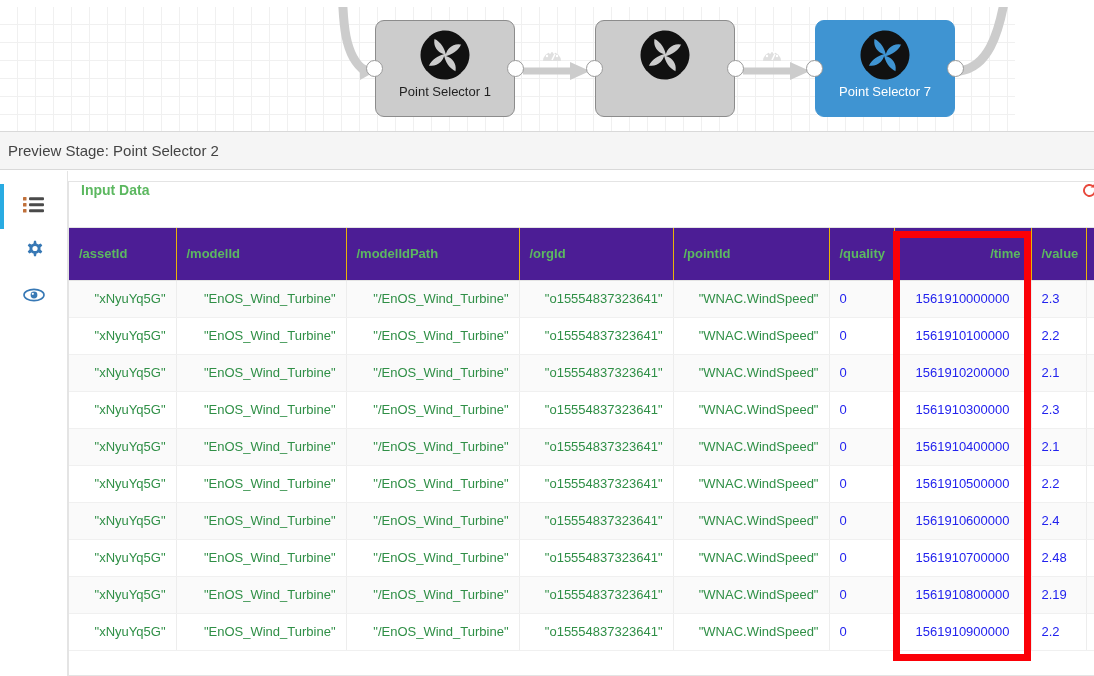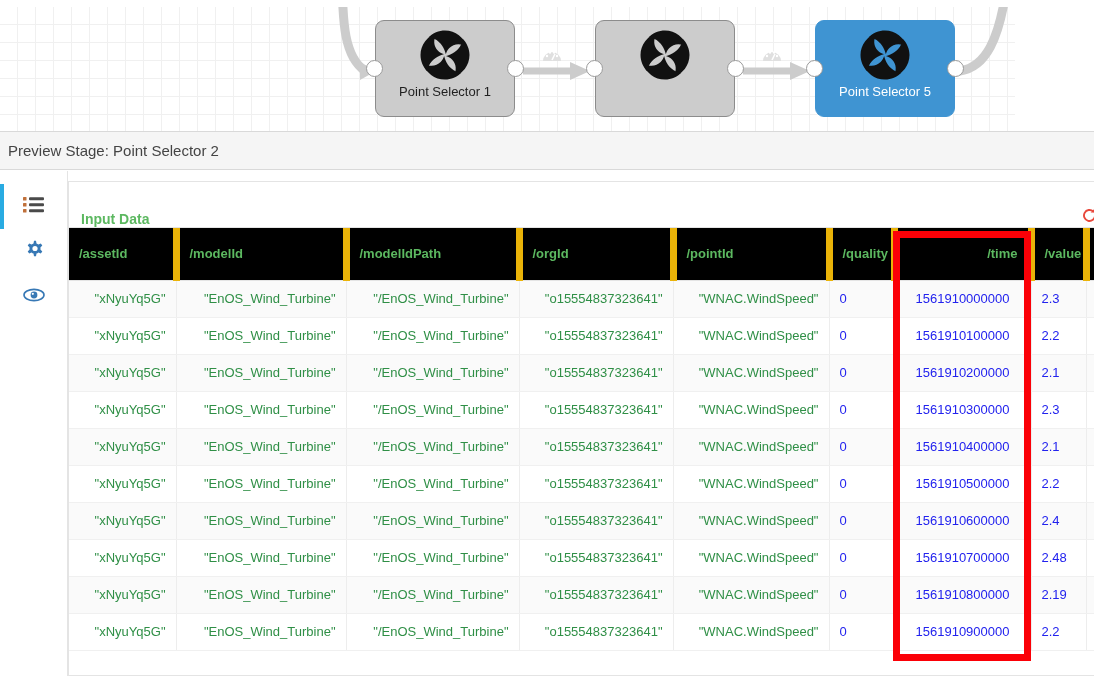--- a/index.html
+++ b/index.html
@@ -107,21 +107,21 @@
     margin: 10px 0 0 0;
     border: 1px solid #e4e4e4;
     border-right: none;
     overflow: hidden;
     position: relative;
   }
   #table-title-bar {
     height: 46px;
     border-bottom: 1px solid #e4e4e4;
     display: flex;
-    align-items: flex-end;
+    align-items: flex-start;
     justify-content: space-between;
     padding: 0 8px 0 12px;
     background: #ffffff;
   }
   #table-title {
     font-size: 14px;
     font-weight: bold;
     color: #5cb860;
   }
   #refresh-icon-holder {
@@ -138,23 +138,23 @@
     font-size: 13px;
   }
   table.data th {
     height: 52px;
     font-size: 13px;
     font-weight: bold;
     color: #5cb860;
     text-align: left;
     padding: 0 10px;
     vertical-align: middle;
-    border-right: 7px solid #eab308;
+    border-right: 1px solid #eab308;
     border-bottom: 1px solid #e4e4e4;
-    background: #000000;
+    background: #4c1d95;
     white-space: nowrap;
     overflow: hidden;
   }
   table.data th.num-col { color: #e8483c; }
   table.data td {
     height: 37px;
     padding: 0 10px;
     border-right: 1px solid #ededed;
     border-bottom: 1px solid #f0f0f0;
     white-space: nowrap;
@@ -238,21 +238,21 @@
       </div>
       <div class="node selected" style="left: 815px; top: 13px; width: 140px; height: 97px;">
         <svg class="node-logo" viewBox="0 0 64 64">
   <g fill="#111111">
     <path d="M32 4 C44 4 54 12 57 23 C50 18 42 19 37 24 C34 27 33 31 33 31 C33 31 31 22 25 17 C22 14 17 12 13 12 C18 7 25 4 32 4 Z"></path>
     <path d="M60 32 C60 44 52 54 41 57 C46 50 45 42 40 37 C37 34 33 33 33 33 C33 33 42 31 47 25 C50 22 52 17 52 13 C57 18 60 25 60 32 Z"></path>
     <path d="M32 60 C20 60 10 52 7 41 C14 46 22 45 27 40 C30 37 31 33 31 33 C31 33 33 42 39 47 C42 50 47 52 51 52 C46 57 39 60 32 60 Z"></path>
     <path d="M4 32 C4 20 12 10 23 7 C18 14 19 22 24 27 C27 30 31 31 31 31 C31 31 22 33 17 39 C14 42 12 47 12 51 C7 46 4 39 4 32 Z"></path>
   </g>
 </svg>
-        <div class="node-label">Point Selector 5</div>
+        <div class="node-label">Point Selector 7</div>
       </div>
     </div>
 <div class="port" style="left: 366px; top: 52.5px;"></div>
     <div class="port" style="left: 507px; top: 52.5px;"></div>
     <div class="port" style="left: 586px; top: 52.5px;"></div>
     <div class="port" style="left: 727px; top: 52.5px;"></div>
     <div class="port" style="left: 806px; top: 52.5px;"></div>
     <div class="port" style="left: 947px; top: 52.5px;"></div>
   </div>
 

